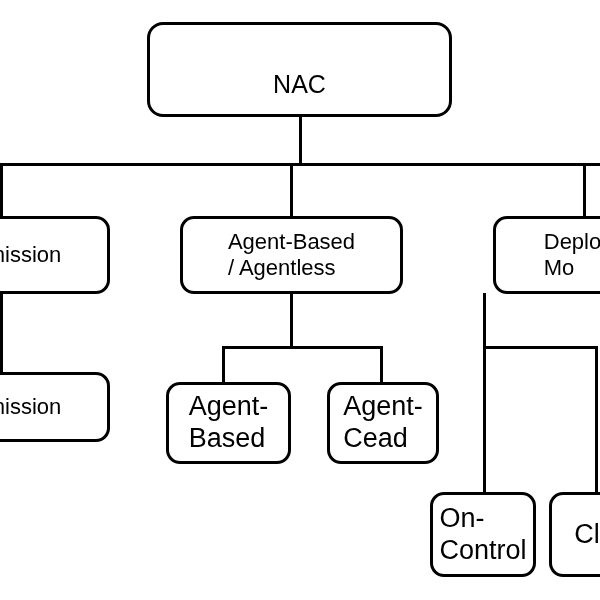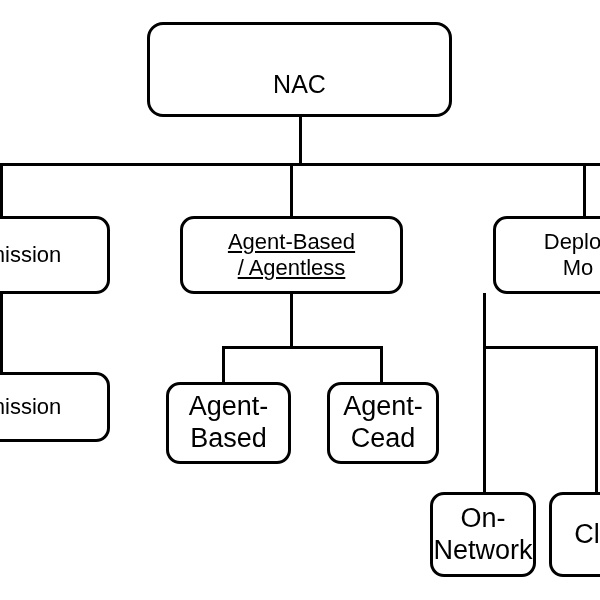--- a/index.html
+++ b/index.html
@@ -17,21 +17,20 @@
   }
   .node {
     position: absolute;
     box-sizing: border-box;
     background: #ffffff;
     border: 3px solid #000000;
     border-radius: 14px;
     display: flex;
     align-items: center;
     justify-content: center;
-    text-align: center;
     color: #000000;
     line-height: 1.18;
     z-index: 2;
     white-space: pre-line;
     padding: 2px 4px;
   }
   .node.root {
     font-size: 25px;
     border-radius: 16px;
   }
@@ -89,21 +88,21 @@
   </div>
 
   <div class="node l1" style="left:-62px; top:216px; width:172px; height:78px;">
     <span>mission</span>
   </div>
 
   <div class="node l1" style="left:-62px; top:372px; width:172px; height:70px;">
     <span>mission</span>
   </div>
 
-  <div class="node l1" style="left:180px; top:216px; width:223px; height:78px;text-decoration:underline;">
+  <div class="node l1" style="left:180px; top:216px; width:223px; height:78px;">
     <span>Agent-Based
 / Agentless</span>
   </div>
 
   <div class="node l1" style="left:493px; top:216px; width:170px; height:78px;">
     <span>Deploy
 Mo</span>
   </div>
 
   <div class="node l2" style="left:166px; top:382px; width:125px; height:82px;">
@@ -111,20 +110,20 @@
 Based</span>
   </div>
 
   <div class="node l2" style="left:327px; top:382px; width:112px; height:82px;">
     <span>Agent-
 Cead</span>
   </div>
 
   <div class="node l2" style="left:430px; top:492px; width:106px; height:85px;">
     <span>On-
-Network</span>
+Control</span>
   </div>
 
   <div class="node l2" style="left:549px; top:492px; width:106px; height:85px;">
     <span>Clou</span>
   </div>
 
 </div>
 
 </body></html>

